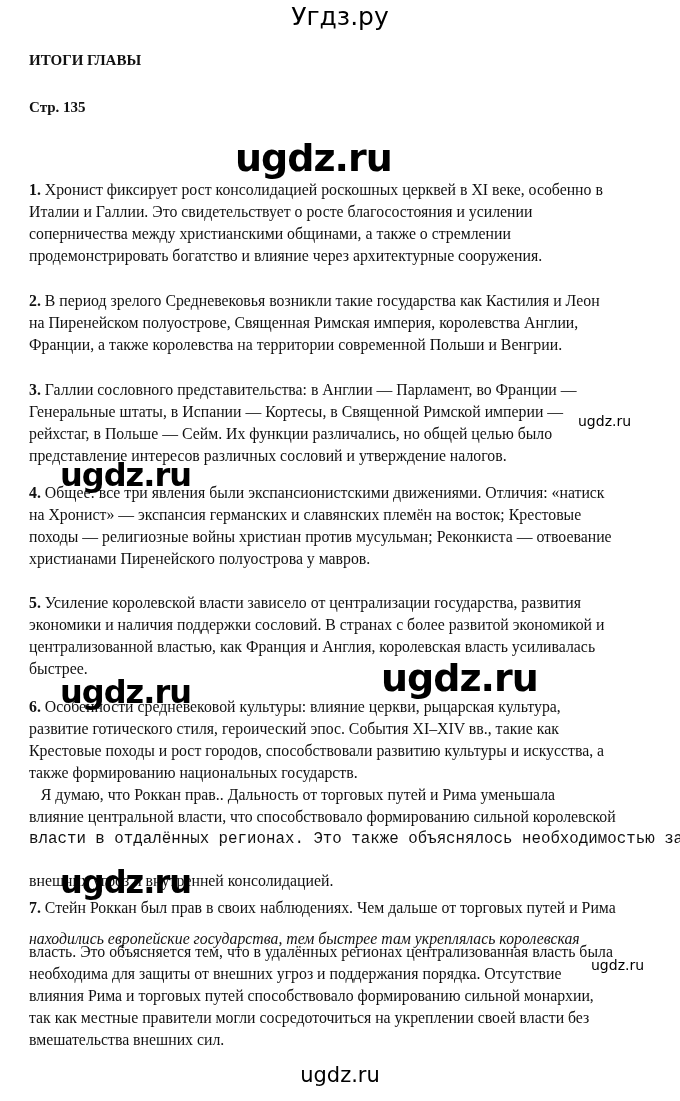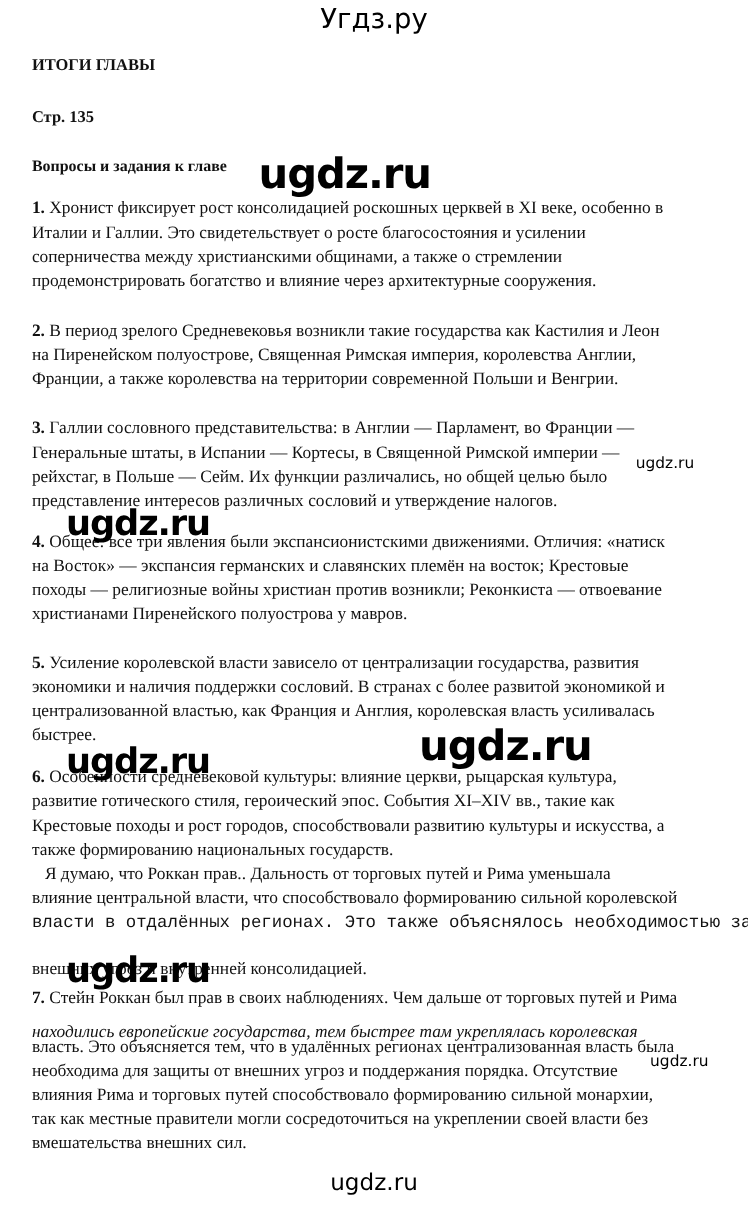--- a/index.html
+++ b/index.html
@@ -28,21 +28,20 @@
   </style>
 </head>
 <body>
 
 <div class="page">
 
   <div class="header-title">Угдз.ру</div>
 
   <div class="heading serif" style="top:52px;">ИТОГИ ГЛАВЫ</div>
   <div class="heading serif" style="top:99px;">Стр. 135</div>
-  <div class="heading serif" style="top:143px; font-size:14.5px;">Вопросы и задания к главе</div>
 
   <div>
     <div class="line serif" style="top:181px;"><span class="num">1.</span><span> Хронист фиксирует рост консолидацией роскошных церквей в XI веке, особенно в</span></div>
     <div class="line serif" style="top:203px;">Италии и Галлии. Это свидетельствует о росте благосостояния и усилении</div>
     <div class="line serif" style="top:225px;">соперничества между христианскими общинами, а также о стремлении</div>
     <div class="line serif" style="top:247px;">продемонстрировать богатство и влияние через архитектурные сооружения.</div>
   </div>
 
   <div>
     <div class="line serif" style="top:292px;"><span class="num">2.</span><span> В период зрелого Средневековья возникли такие государства как Кастилия и Леон</span></div>
@@ -52,22 +51,22 @@
 
   <div>
     <div class="line serif" style="top:381px;"><span class="num">3.</span><span> Галлии сословного представительства: в Англии — Парламент, во Франции —</span></div>
     <div class="line serif" style="top:403px;">Генеральные штаты, в Испании — Кортесы, в Священной Римской империи —</div>
     <div class="line serif" style="top:425px;">рейхстаг, в Польше — Сейм. Их функции различались, но общей целью было</div>
     <div class="line serif" style="top:447px;">представление интересов различных сословий и утверждение налогов.</div>
   </div>
 
   <div>
     <div class="line serif" style="top:484px;"><span class="num">4.</span><span> Общее: все три явления были экспансионистскими движениями. Отличия: «натиск</span></div>
-    <div class="line serif" style="top:506px;">на Восток» — экспансия германских и славянских племён на восток; Крестовые</div>
-    <div class="line serif" style="top:528px;">походы — религиозные войны христиан против возникли; Реконкиста — отвоевание</div>
+    <div class="line serif" style="top:506px;">на Хронист» — экспансия германских и славянских племён на восток; Крестовые</div>
+    <div class="line serif" style="top:528px;">походы — религиозные войны христиан против мусульман; Реконкиста — отвоевание</div>
     <div class="line serif" style="top:550px;">христианами Пиренейского полуострова у мавров.</div>
   </div>
 
   <div>
     <div class="line serif" style="top:594px;"><span class="num">5.</span><span> Усиление королевской власти зависело от централизации государства, развития</span></div>
     <div class="line serif" style="top:616px;">экономики и наличия поддержки сословий. В странах с более развитой экономикой и</div>
     <div class="line serif" style="top:638px;">централизованной властью, как Франция и Англия, королевская власть усиливалась</div>
     <div class="line serif" style="top:660px;">быстрее.</div>
   </div>
 

